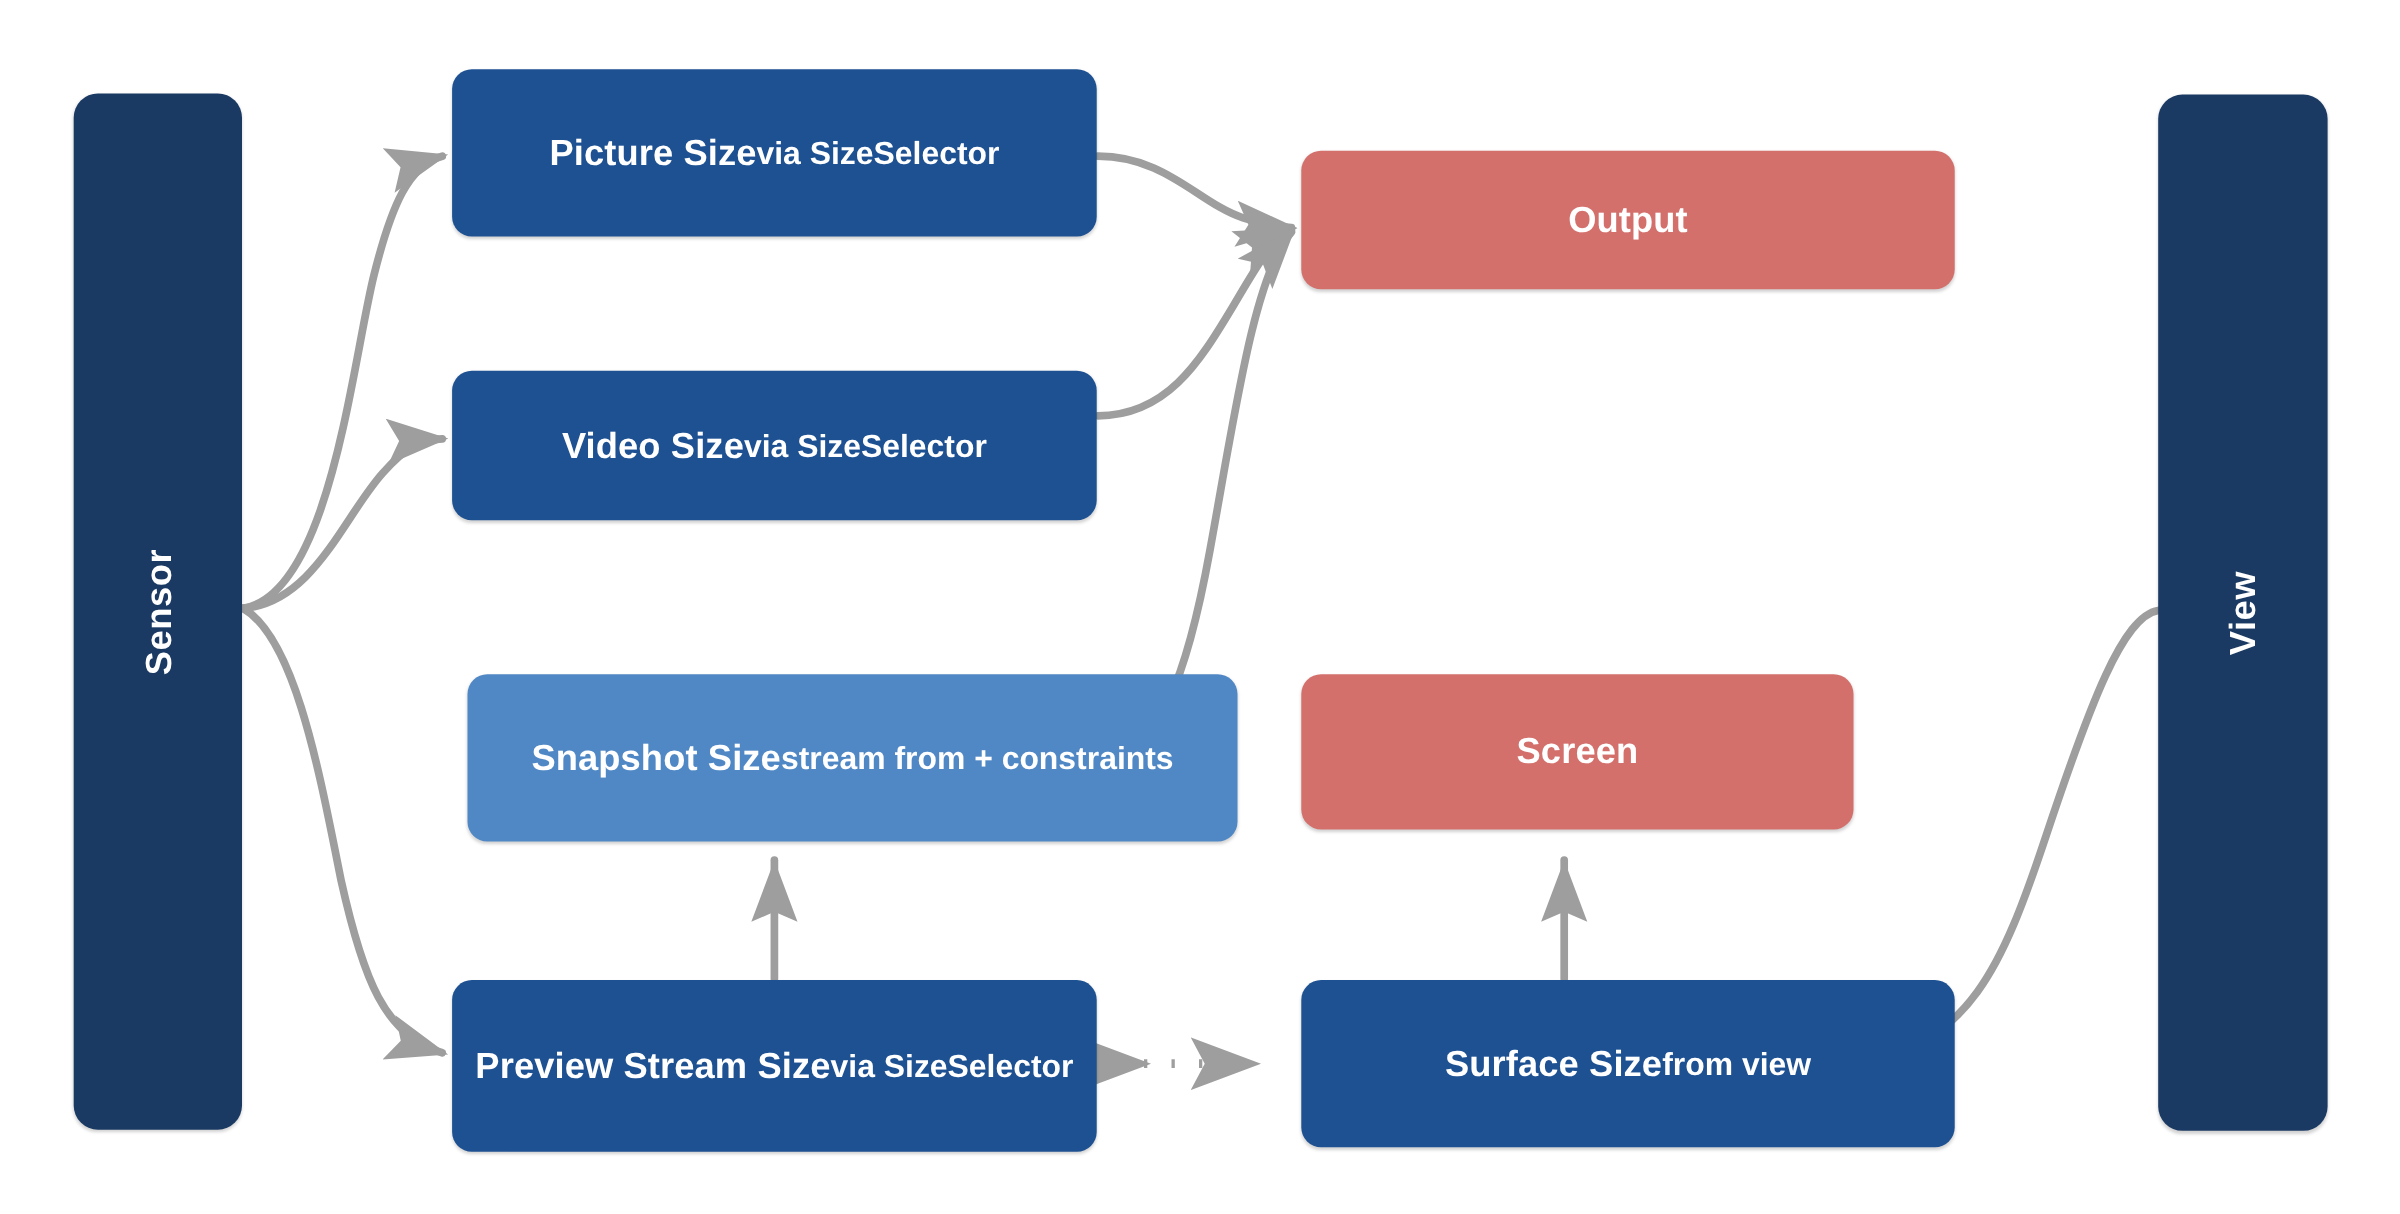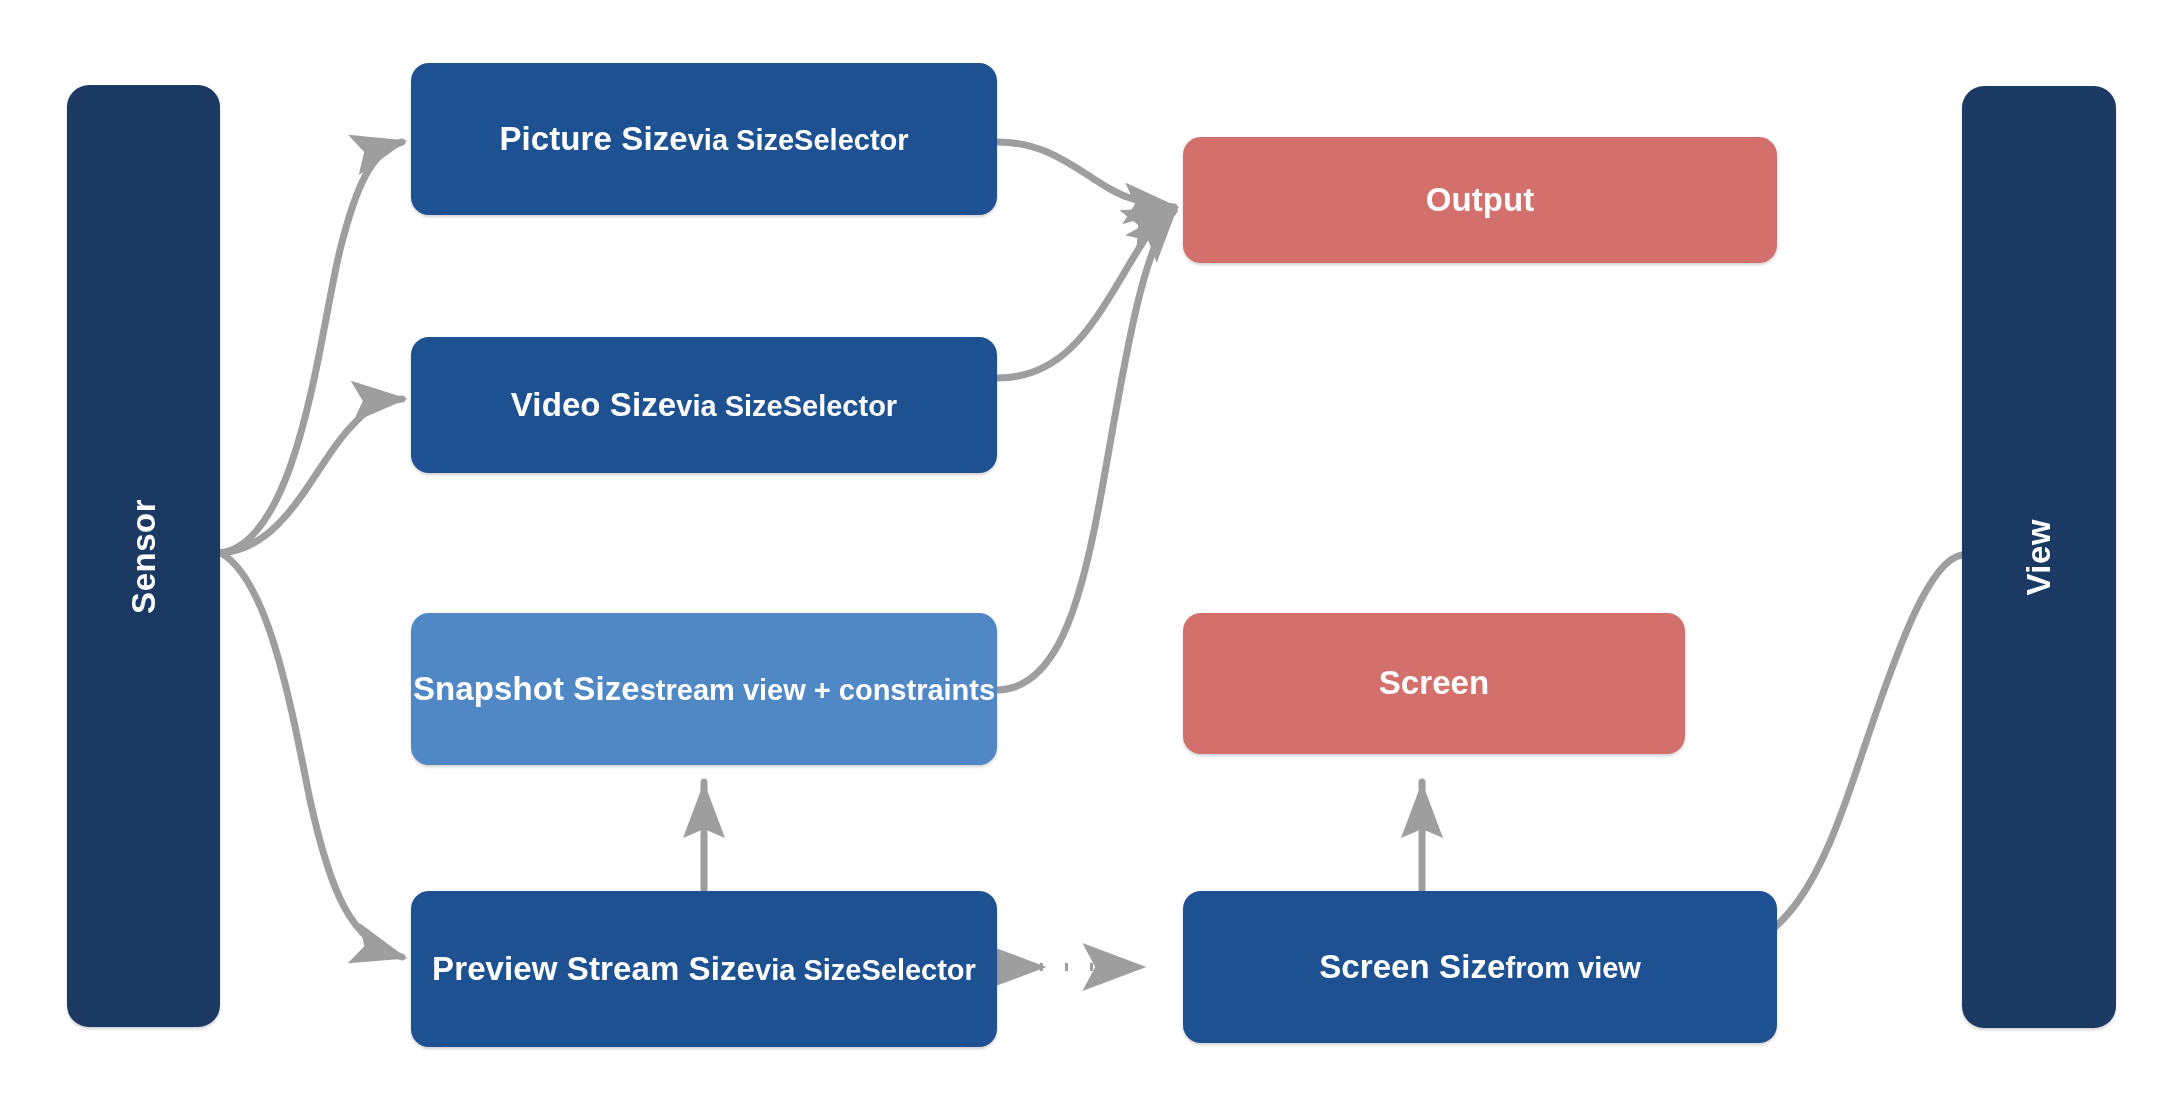--- a/index.html
+++ b/index.html
@@ -121,36 +121,36 @@
   <div class="node n-primary" style="left:411px; top:63px; width:586px; height:152px;">
     <div class="title">Picture Size</div>
     <div class="subtitle">via SizeSelector</div>
   </div>
 
   <div class="node n-primary" style="left:411px; top:337px; width:586px; height:136px;">
     <div class="title">Video Size</div>
     <div class="subtitle">via SizeSelector</div>
   </div>
 
-  <div class="node n-secondary" style="left:411px; top:613px; width:586px; height:152px;">
+  <div class="node n-secondary" style="left:425px; top:613px; width:700px; height:152px;">
     <div class="title">Snapshot Size</div>
-    <div class="subtitle">stream view + constraints</div>
+    <div class="subtitle">stream from + constraints</div>
   </div>
 
   <div class="node n-primary" style="left:411px; top:891px; width:586px; height:156px;">
     <div class="title">Preview Stream Size</div>
     <div class="subtitle">via SizeSelector</div>
   </div>
 
   <div class="node n-sink" style="left:1183px; top:137px; width:594px; height:126px;">
     <div class="title">Output</div>
   </div>
 
   <div class="node n-sink" style="left:1183px; top:613px; width:502px; height:141px;">
     <div class="title">Screen</div>
   </div>
 
   <div class="node n-primary" style="left:1183px; top:891px; width:594px; height:152px;">
-    <div class="title">Screen Size</div>
+    <div class="title">Surface Size</div>
     <div class="subtitle">from view</div>
   </div>
 
 </div>
 
 </body></html>

